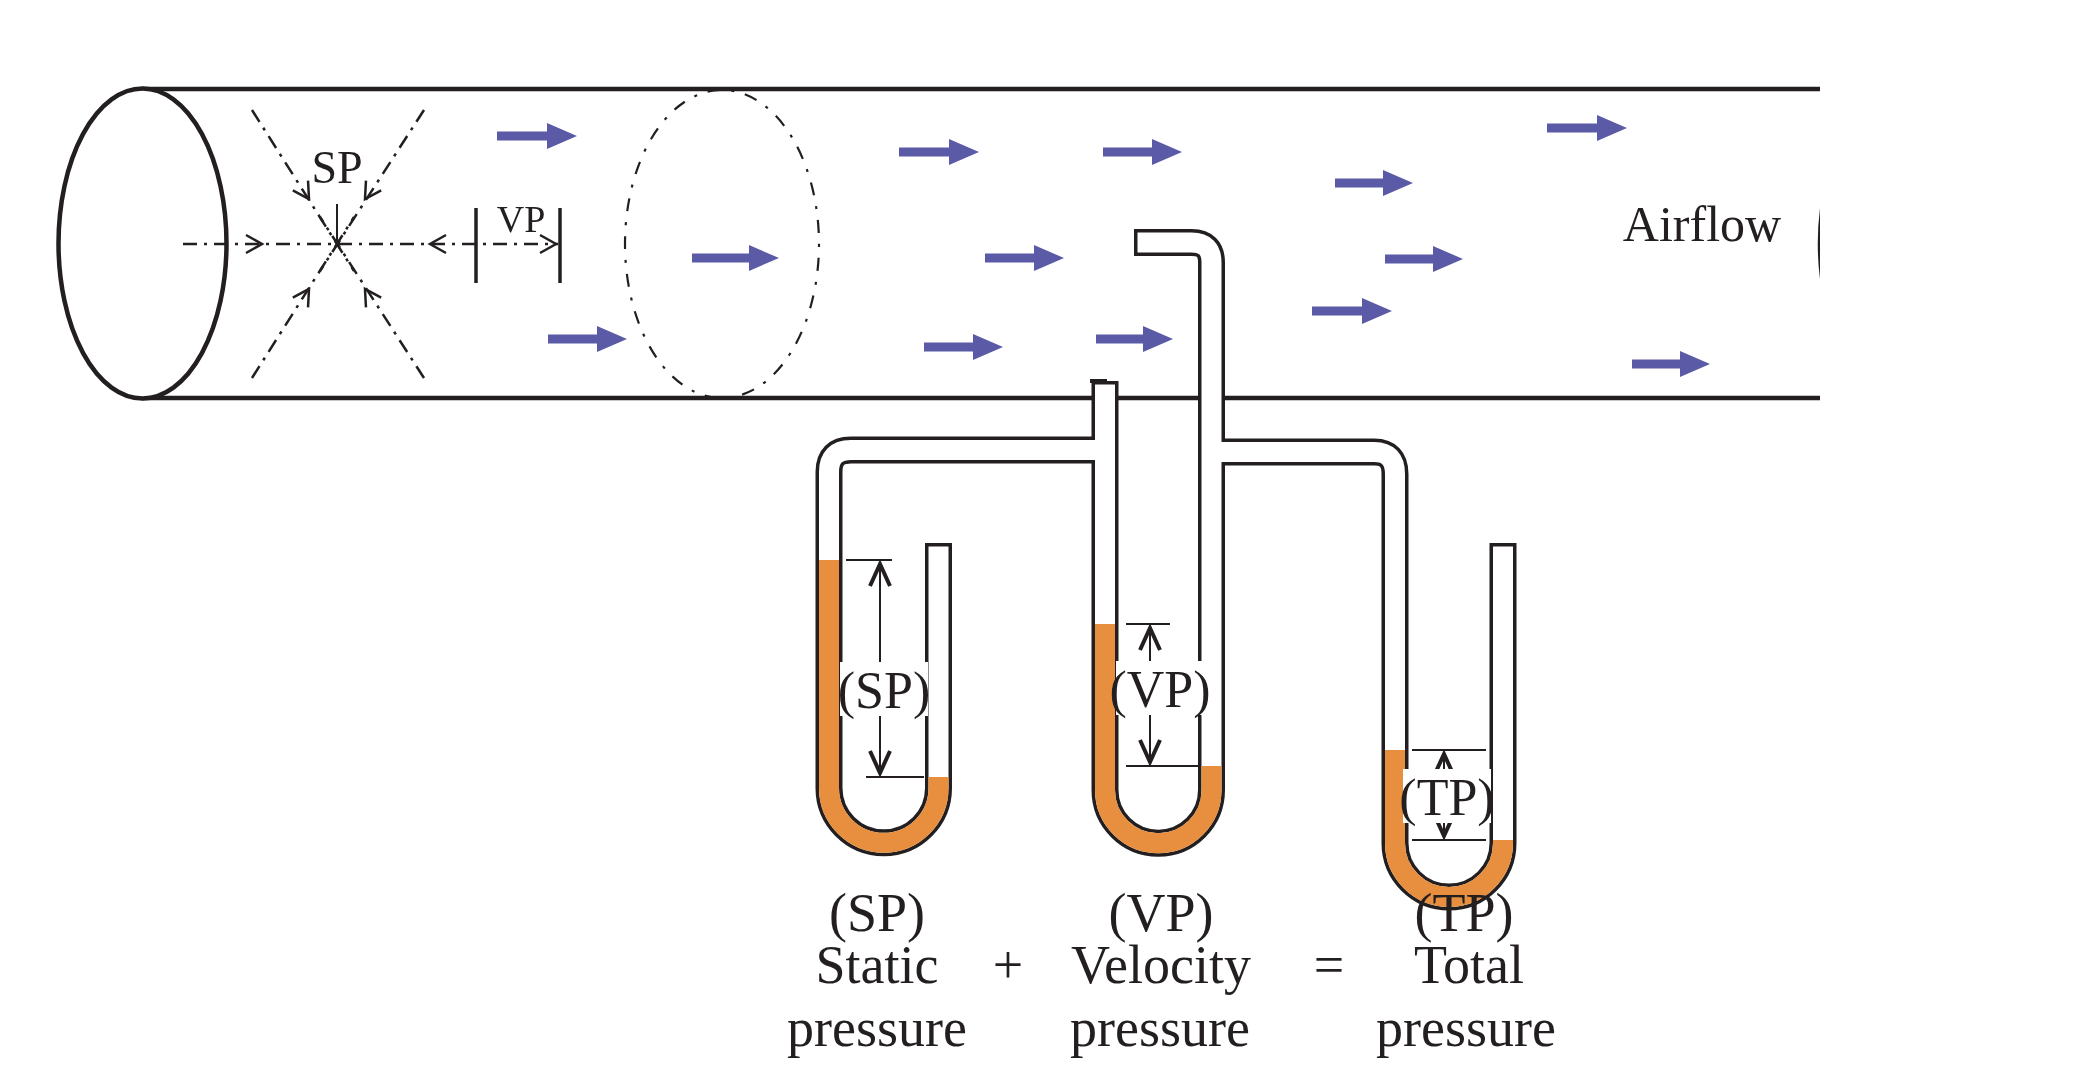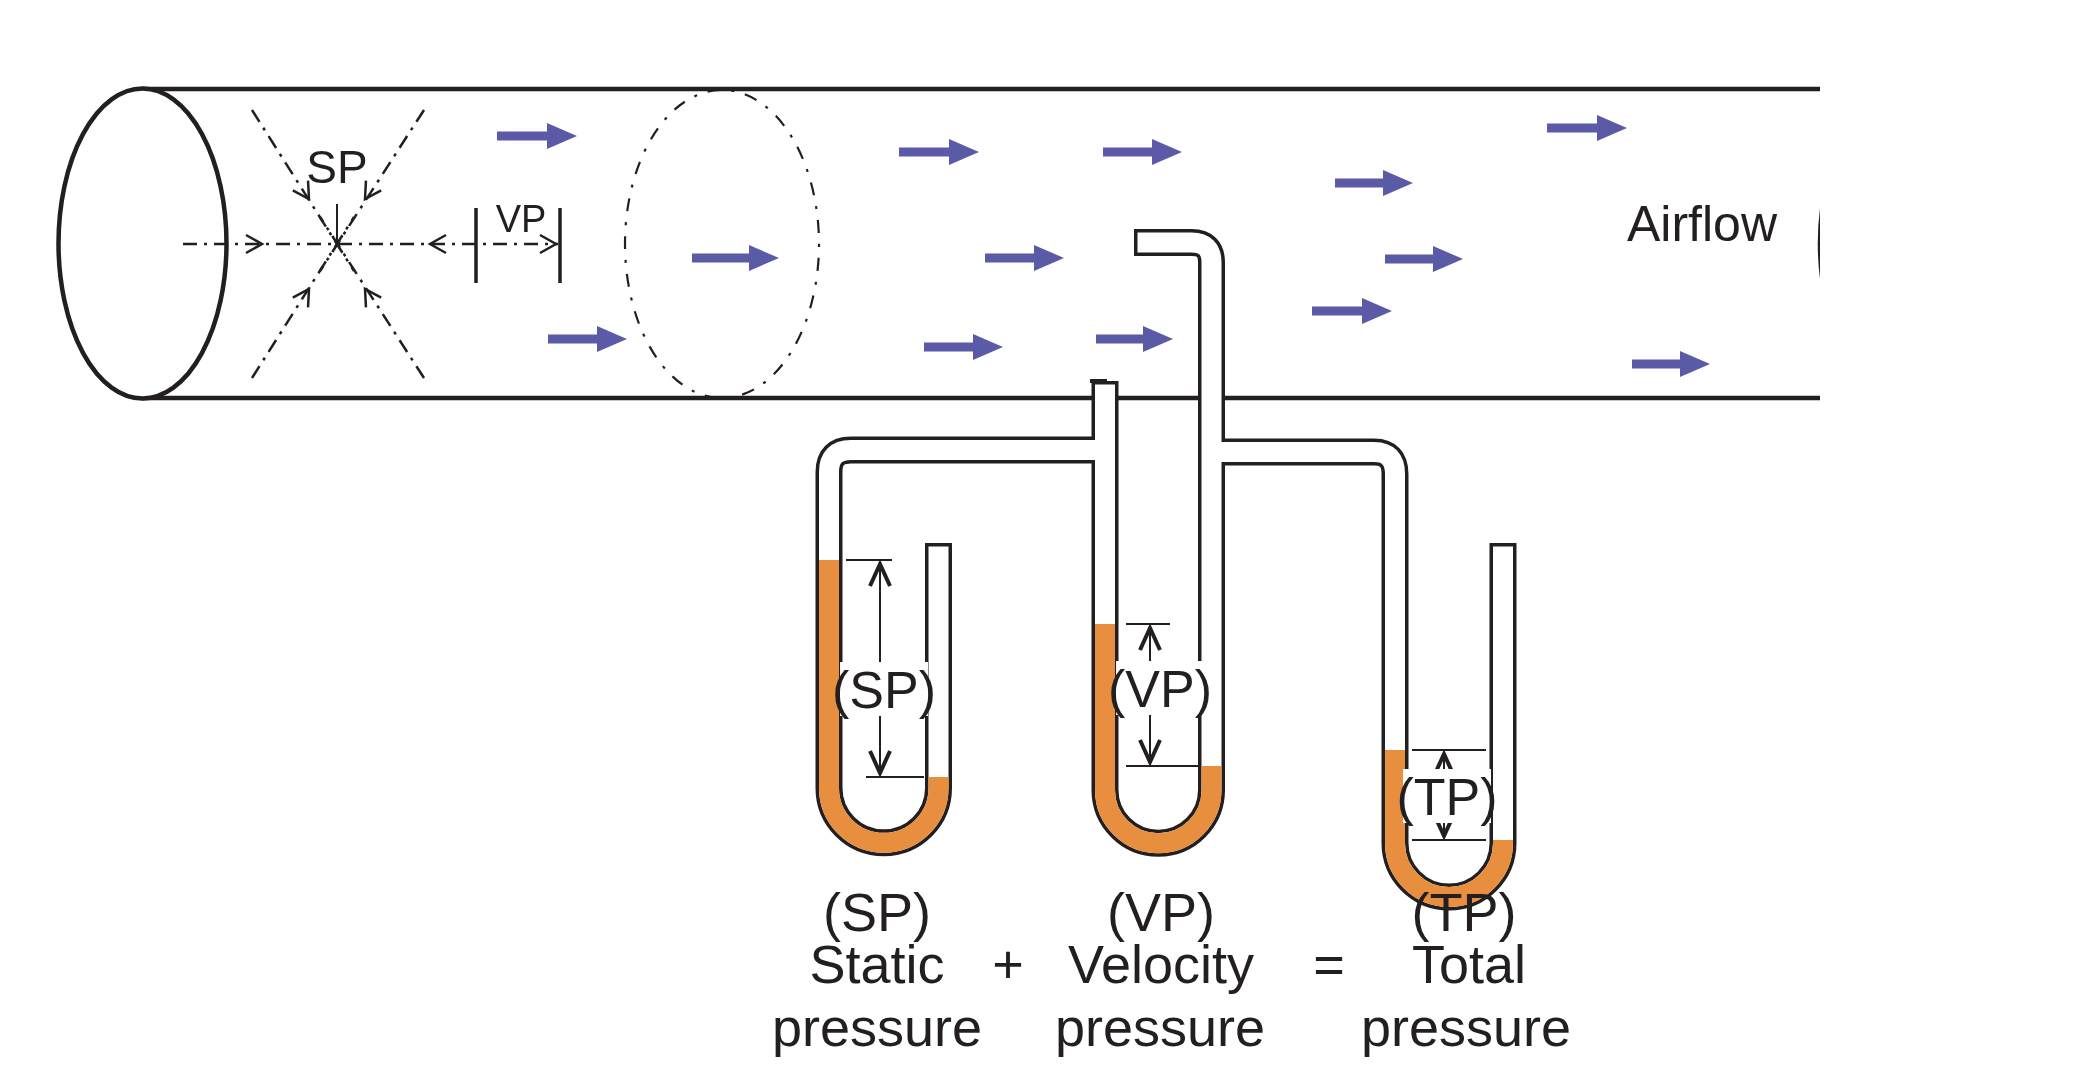--- a/index.html
+++ b/index.html
@@ -1,17 +1,17 @@
 <!DOCTYPE html>
 <html style="--line: #231f20;"><head>
 <meta charset="utf-8">
 <style>
   html,body{margin:0;padding:0;background:#ffffff;}
   .stage{position:relative;width:1820px;height:1074px;background:#ffffff;overflow:hidden;
-         font-family:Liberation Sans, sans-serif;}
+         font-family:Liberation Serif, serif;}
   svg{display:block;}
   text{fill:var(--line,#231f20);}
   .t-duct   {font-size:46px;}
   .t-vp     {font-size:38px;}
   .t-airflow{font-size:50px;}
   .t-dim    {font-size:52px;}
   .t-eq     {font-size:54px;}
   .anchor-mid{text-anchor:middle;}
 </style>
 </head>

